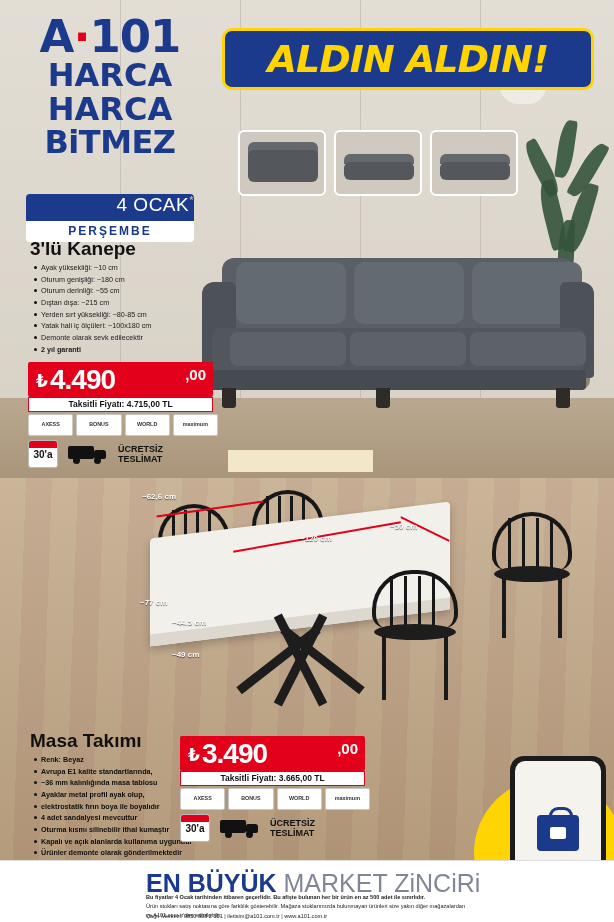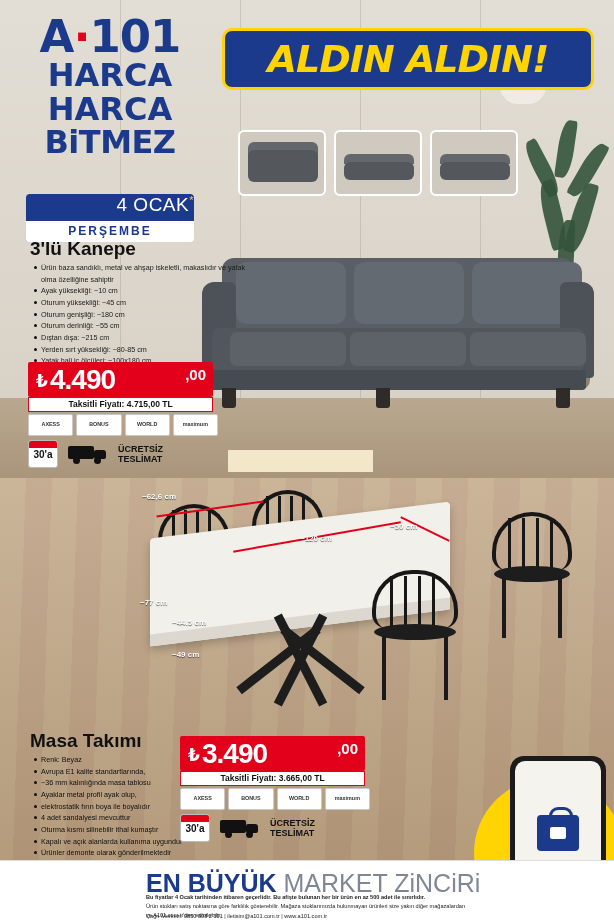--- a/index.html
+++ b/index.html
@@ -302,21 +302,21 @@
 
   
   .t-title {
     position: absolute; left: 30px; top: 252px; z-index: 9;
     font-size: 19px; font-weight: bold; color: #111;
   }
   .t-bullets {
     position: absolute; left: 34px; top: 276px; width: 165px; z-index: 9;
     font-size: 7.2px; color: #101010; line-height: 1.62;
   }
-  .t-bullets li { list-style: none; position: relative; padding-left: 7px; }
+  .t-bullets li { list-style: none; position: relative; padding-left: 7px; font-weight: bold; }
   .t-bullets li:before {
     content: ""; position: absolute; left: 0; top: 4px;
     width: 3px; height: 3px; background: #111; border-radius: 50%;
   }
   .t-bullets li.strong { font-weight: bold; }
 
   .t-price-tag {
     position: absolute; left: 180px; top: 258px; width: 185px; height: 35px;
     background: #e2001a; z-index: 9; border-radius: 2px;
   }
@@ -484,23 +484,21 @@
           <div class="t-sofa"></div>
       </div>
       <div class="thumb flat">
         <div class="t-back"></div>
           <div class="t-sofa"></div>
       </div>
     </div>
 
     <div class="prod-title">3'lü Kanepe</div>
     <ul class="bullets">
-      <li>Ürün baza sandıklı, metal ve ahşap iskeletli, makaslıdır ve yatak olma özelliğine sahiptir</li>
       <li>Ayak yüksekliği: ~10 cm</li>
-      <li>Oturum yüksekliği: ~45 cm</li>
       <li>Oturum genişliği: ~180 cm</li>
       <li>Oturum derinliği: ~55 cm</li>
       <li>Dıştan dışa: ~215 cm</li>
       <li>Yerden sırt yüksekliği: ~80-85 cm</li>
       <li>Yatak hali iç ölçüleri: ~100x180 cm</li>
       <li>Demonte olarak sevk edilecektir</li>
       <li class="strong">2 yıl garanti</li>
     </ul>
 
     <div class="price-tag">

